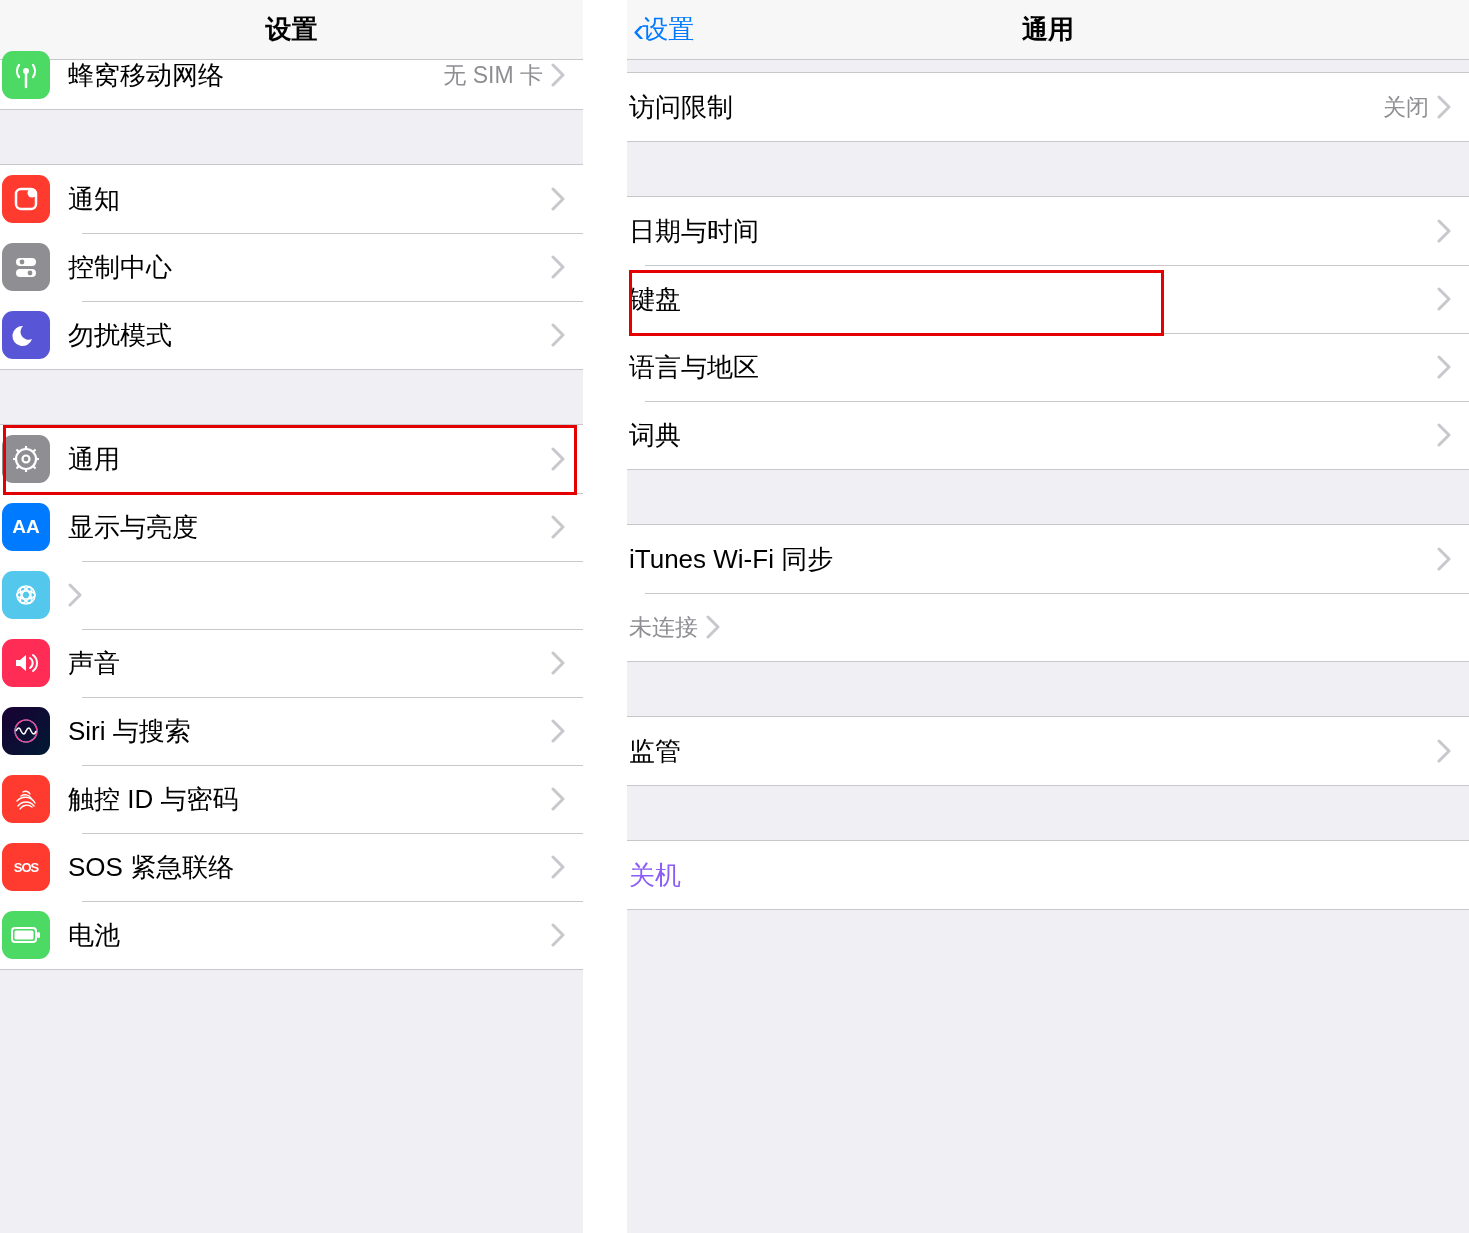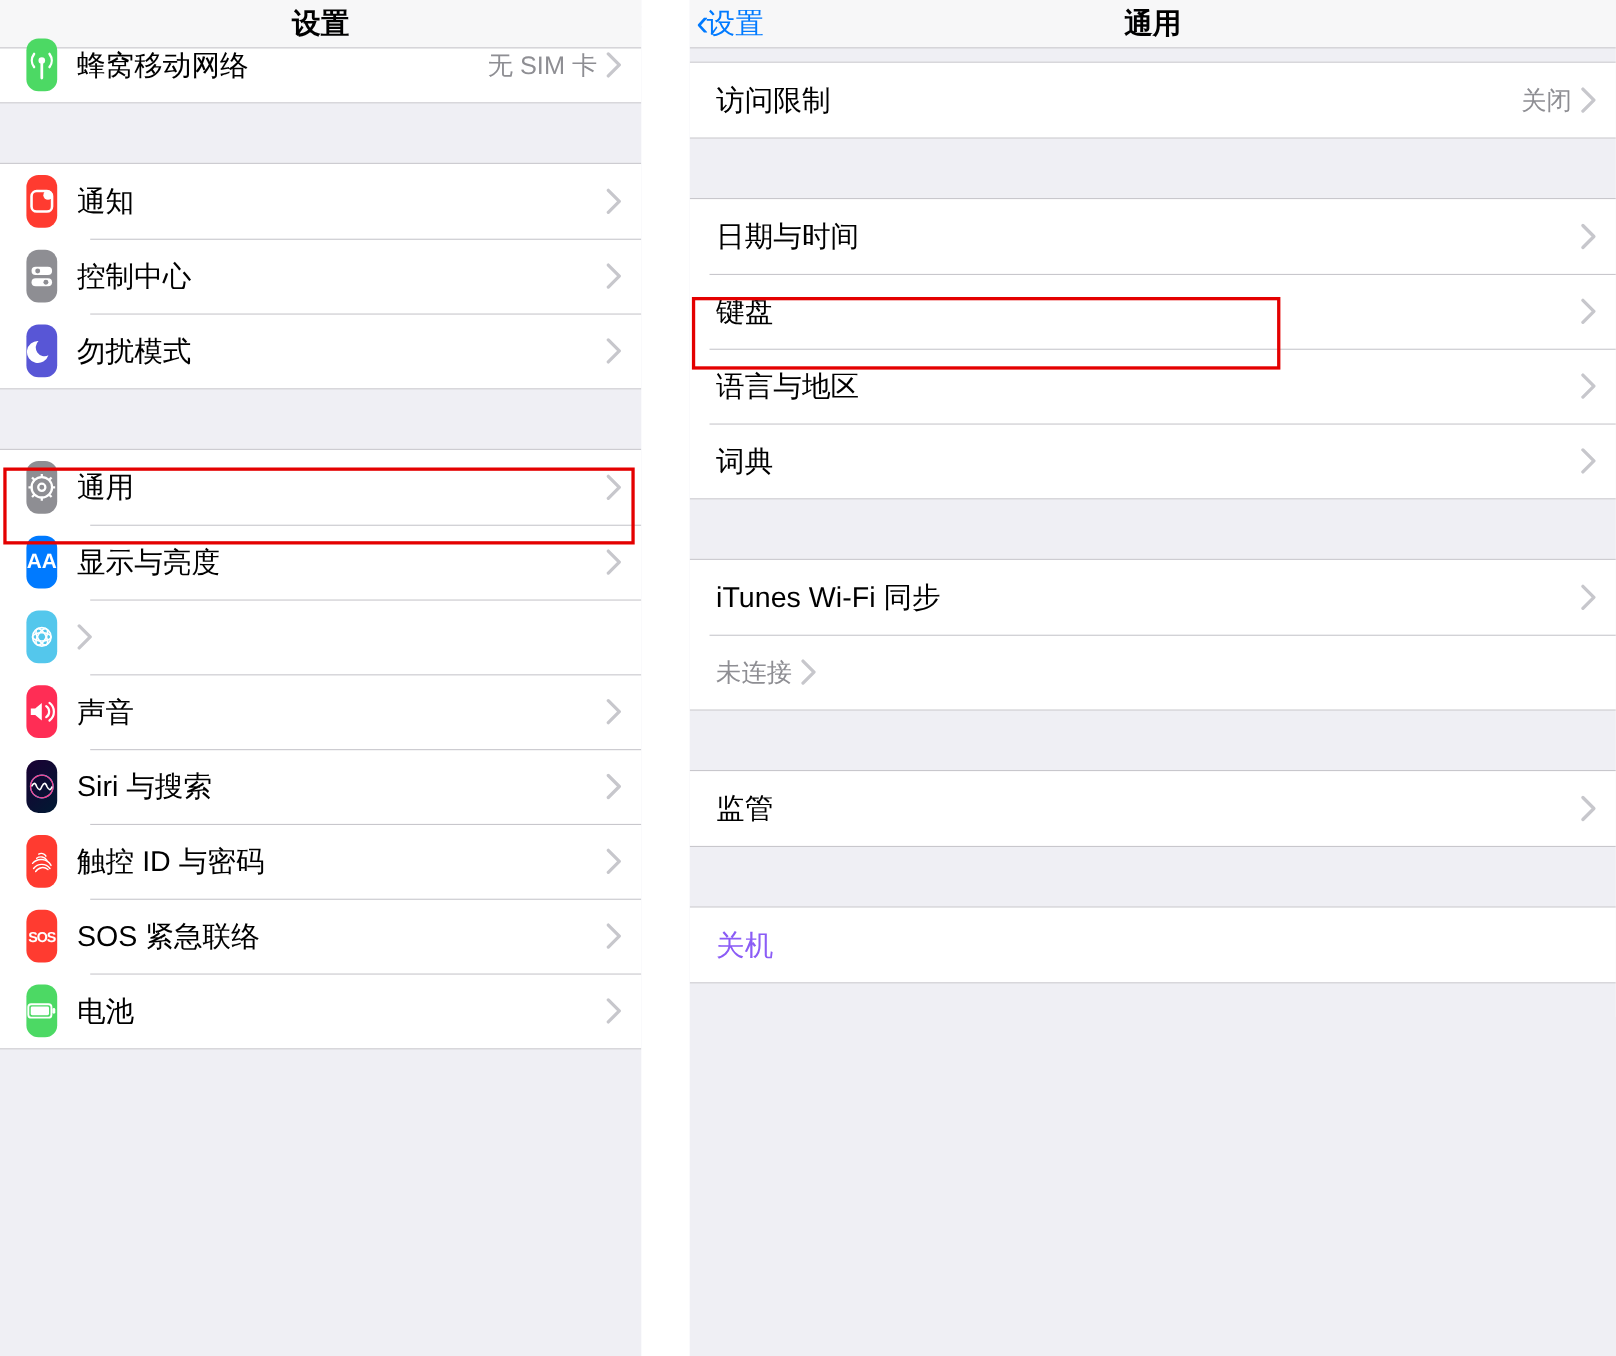--- a/index.html
+++ b/index.html
@@ -18,21 +18,21 @@
     overflow: hidden;
   }
   .phone-left { width: 583px; height: 1233px; }
   .phone-right { flex: 1; height: 1233px; }
 
   
   .gap { width: 44px; background: #ffffff; }
 
   
   .navbar {
-    height: 44px;
+    height: 60px;
     background: #f7f7f8;
     border-bottom: 1px solid #c8c7cc;
     display: flex;
     align-items: center;
     justify-content: center;
     position: relative;
   }
   .nav-title {
     font-size: 26px;
     font-weight: 600;
@@ -59,38 +59,38 @@
   .group {
     background: #ffffff;
     border-top: 1px solid #c8c7cc;
     border-bottom: 1px solid #c8c7cc;
   }
   .spacer { height: 54px; }
   .row {
     display: flex;
     align-items: center;
     min-height: 68px;
-    padding: 0 18px 0 24px;
+    padding: 0 18px 0 2px;
     position: relative;
     cursor: pointer;
   }
   .row + .row::before {
     content: "";
     position: absolute;
     top: 0;
     left: 82px;
     right: 0;
     height: 1px;
     background: #c8c7cc;
   }
   .phone-right .row + .row::before { left: 18px; }
   .row-no-icon + .row-no-icon::before { left: 18px; }
 
   .icon {
-    width: 28px;
+    width: 48px;
     height: 48px;
     border-radius: 11px;
     margin-right: 18px;
     flex: 0 0 auto;
     display: flex;
     align-items: center;
     justify-content: center;
     color: #fff;
     font-size: 24px;
     font-weight: 600;

